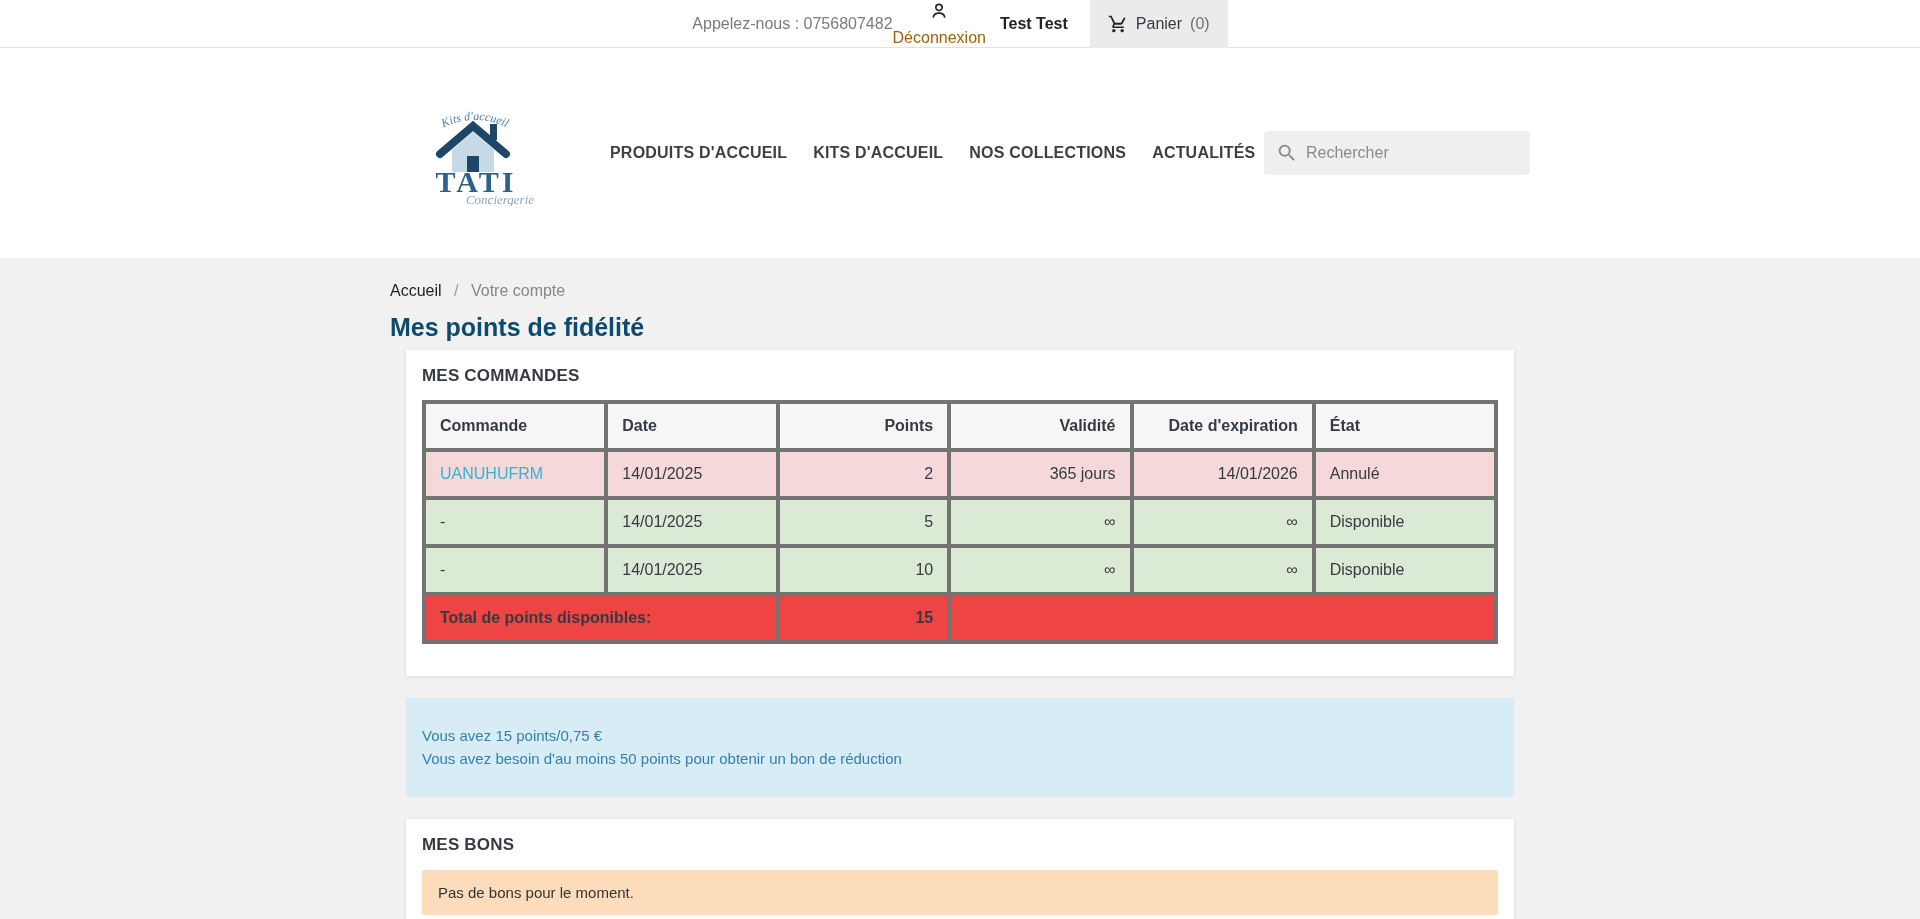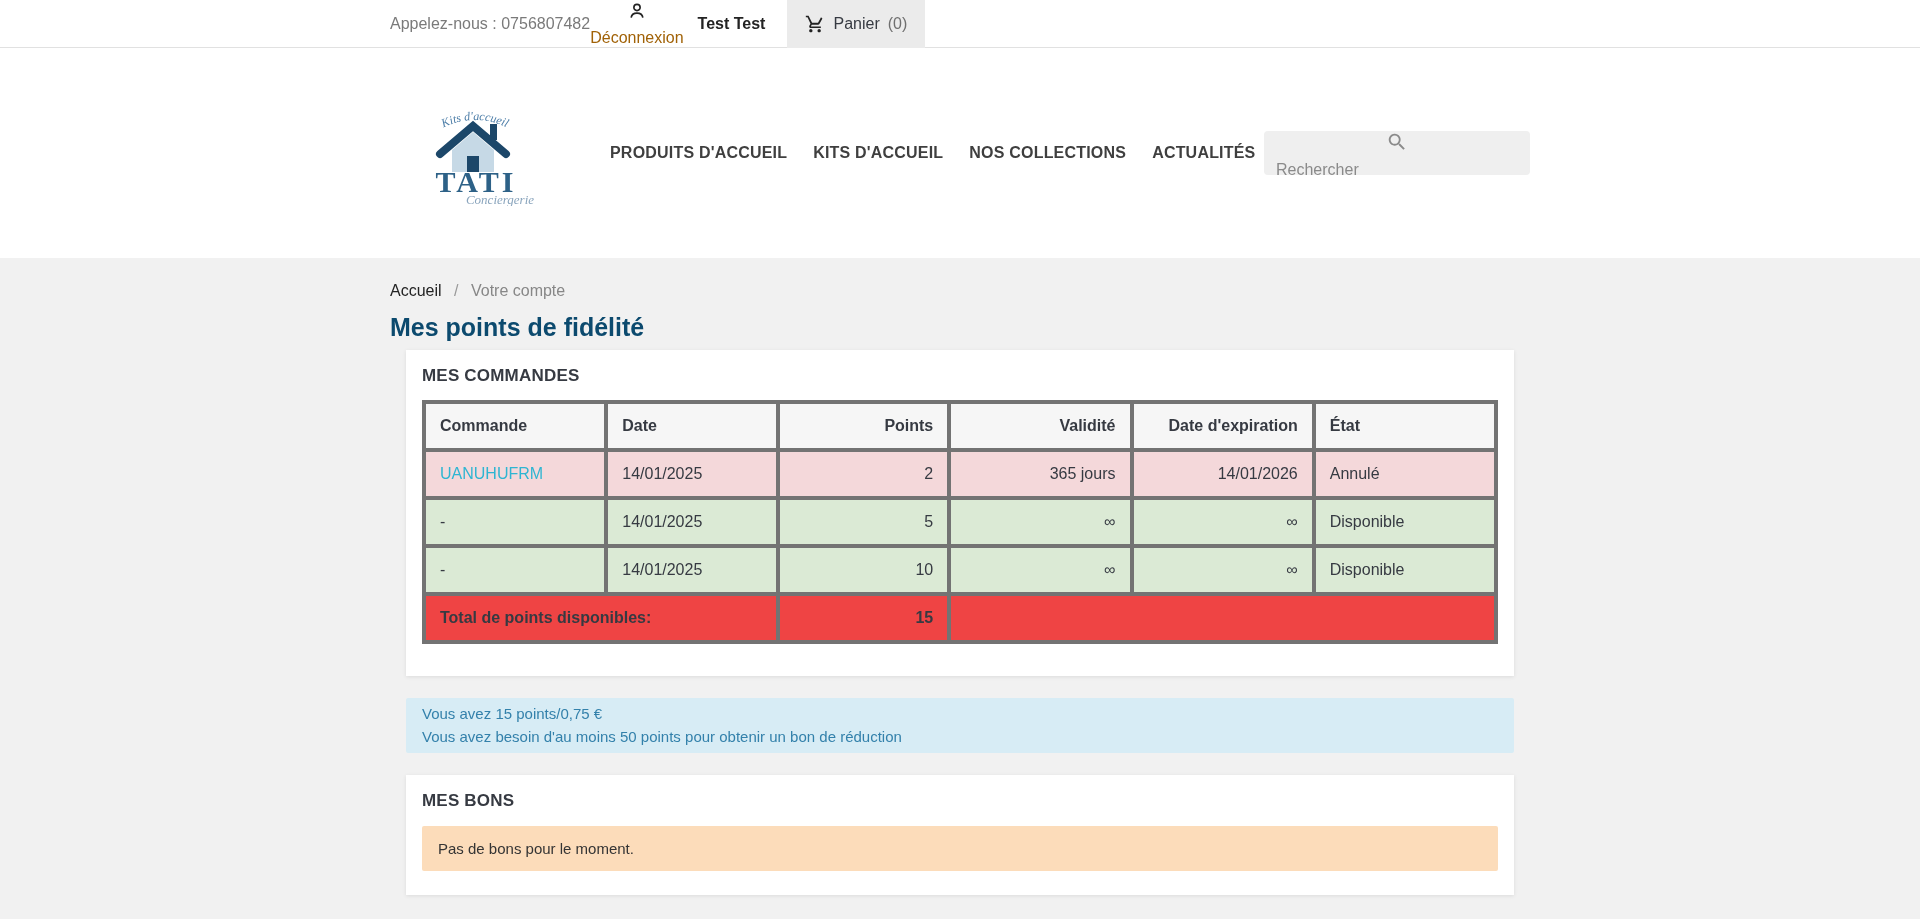--- a/index.html
+++ b/index.html
@@ -14,21 +14,21 @@
   
   .topbar {
     background:#fff;
     height:48px;
     border-bottom:1px solid #e1e1e1;
   }
   .topbar .container {
     height:48px;
     display:flex;
     align-items:center;
-    justify-content:flex-start;
+    justify-content:center;
   }
   .topbar-phone { color:#7a7a7a; font-size:16px; }
   .topbar-right { display:flex; align-items:center; height:48px; }
   .account-link {
     display:flex; align-items:center; gap:8px;
     color:#a16207; font-size:16px; cursor:pointer; margin-right:14px;flex-direction:column;
   }
   .user-link { color:#232323; font-size:16px; font-weight:600; cursor:pointer; margin-right:22px; }
   .cart-block {
     background:#ebebeb;
@@ -52,21 +52,21 @@
   .nav-link {
     font-size:16px; font-weight:600; color:#3f3f3f;
     text-decoration:none; cursor:pointer; letter-spacing:.2px;
   }
   .search-box {
     margin-left:auto;
     width:266px; height:44px;
     background:#efefef;
     border-radius:4px;
     display:flex; align-items:center;
-    padding:0 12px; gap:8px;flex-direction:column;
+    padding:0 12px; gap:8px;
   }
   .search-box input {
     border:none; outline:none; background:transparent;
     font-size:16px; color:#444; width:100%;
     font-family:"Liberation Sans", sans-serif;
   }
   .search-box input::placeholder { color:#8a8a8a; }
 
   
   .main { padding-top:24px; }
@@ -113,21 +113,21 @@
   .col-expiration { width:17%; }
   .col-etat { width:17%; }
 
   
   .info-box {
     margin:22px 16px 0;
     background:#d7ecf5;
     color:#3381ab;
     font-size:15px;
     line-height:1.55;
-    padding:4px 16px;
+    padding:26px 16px;
     border-radius:2px;
   }
   .vouchers-card { margin-top:22px; padding-bottom:24px; }
   .warning-box {
     margin-top:15px;
     background:#fcdcba;
     color:#343434;
     font-size:15px;
     padding:14px 16px;
     border-radius:2px;

